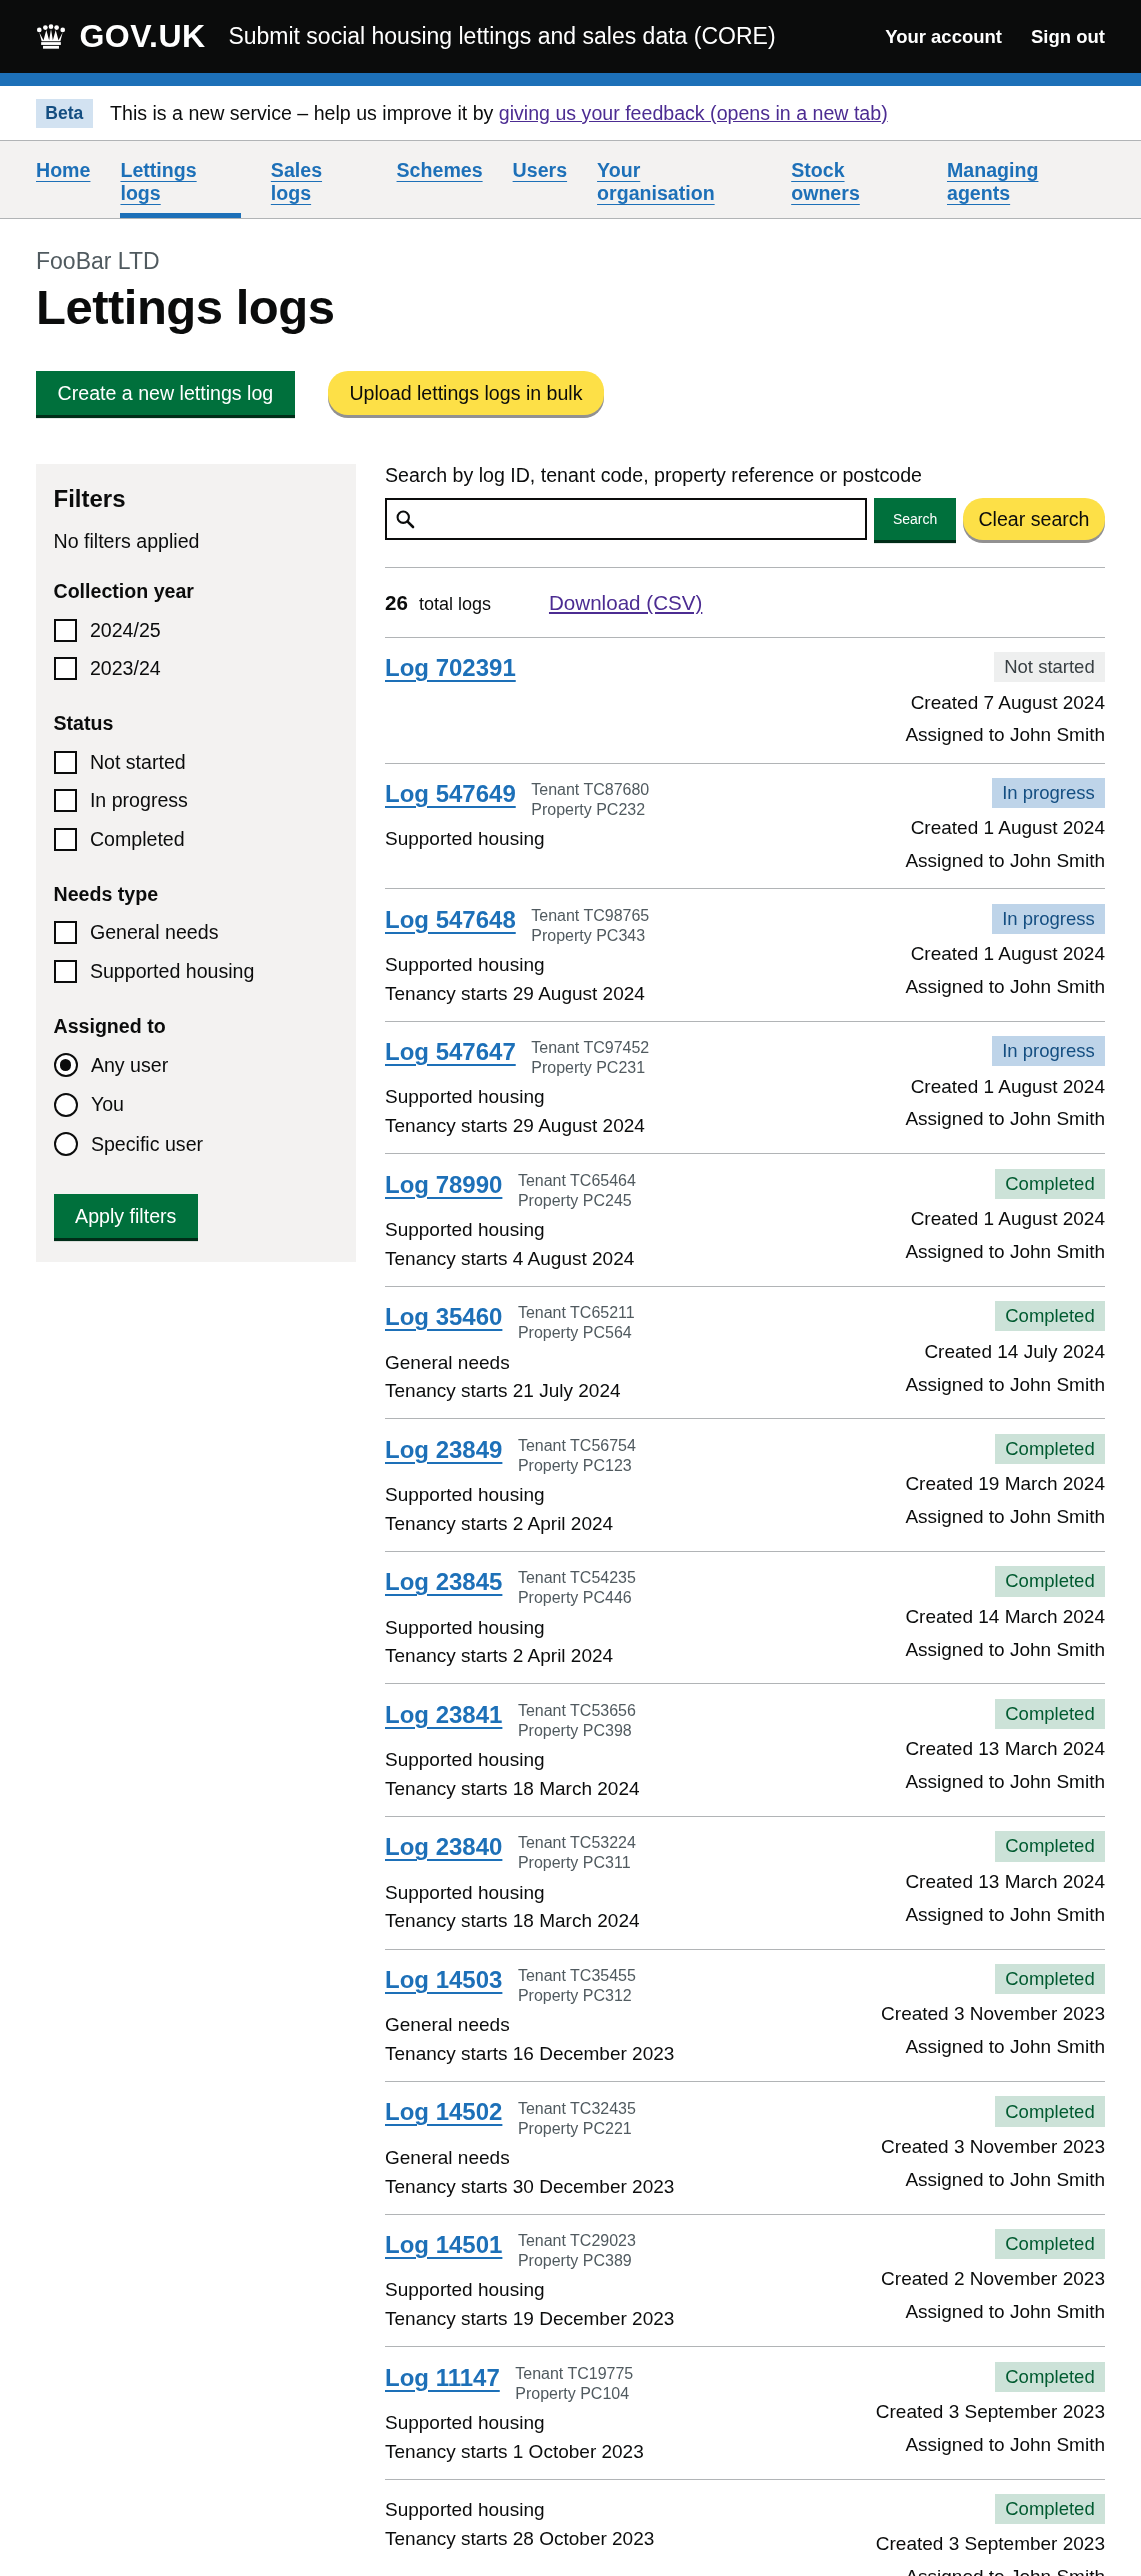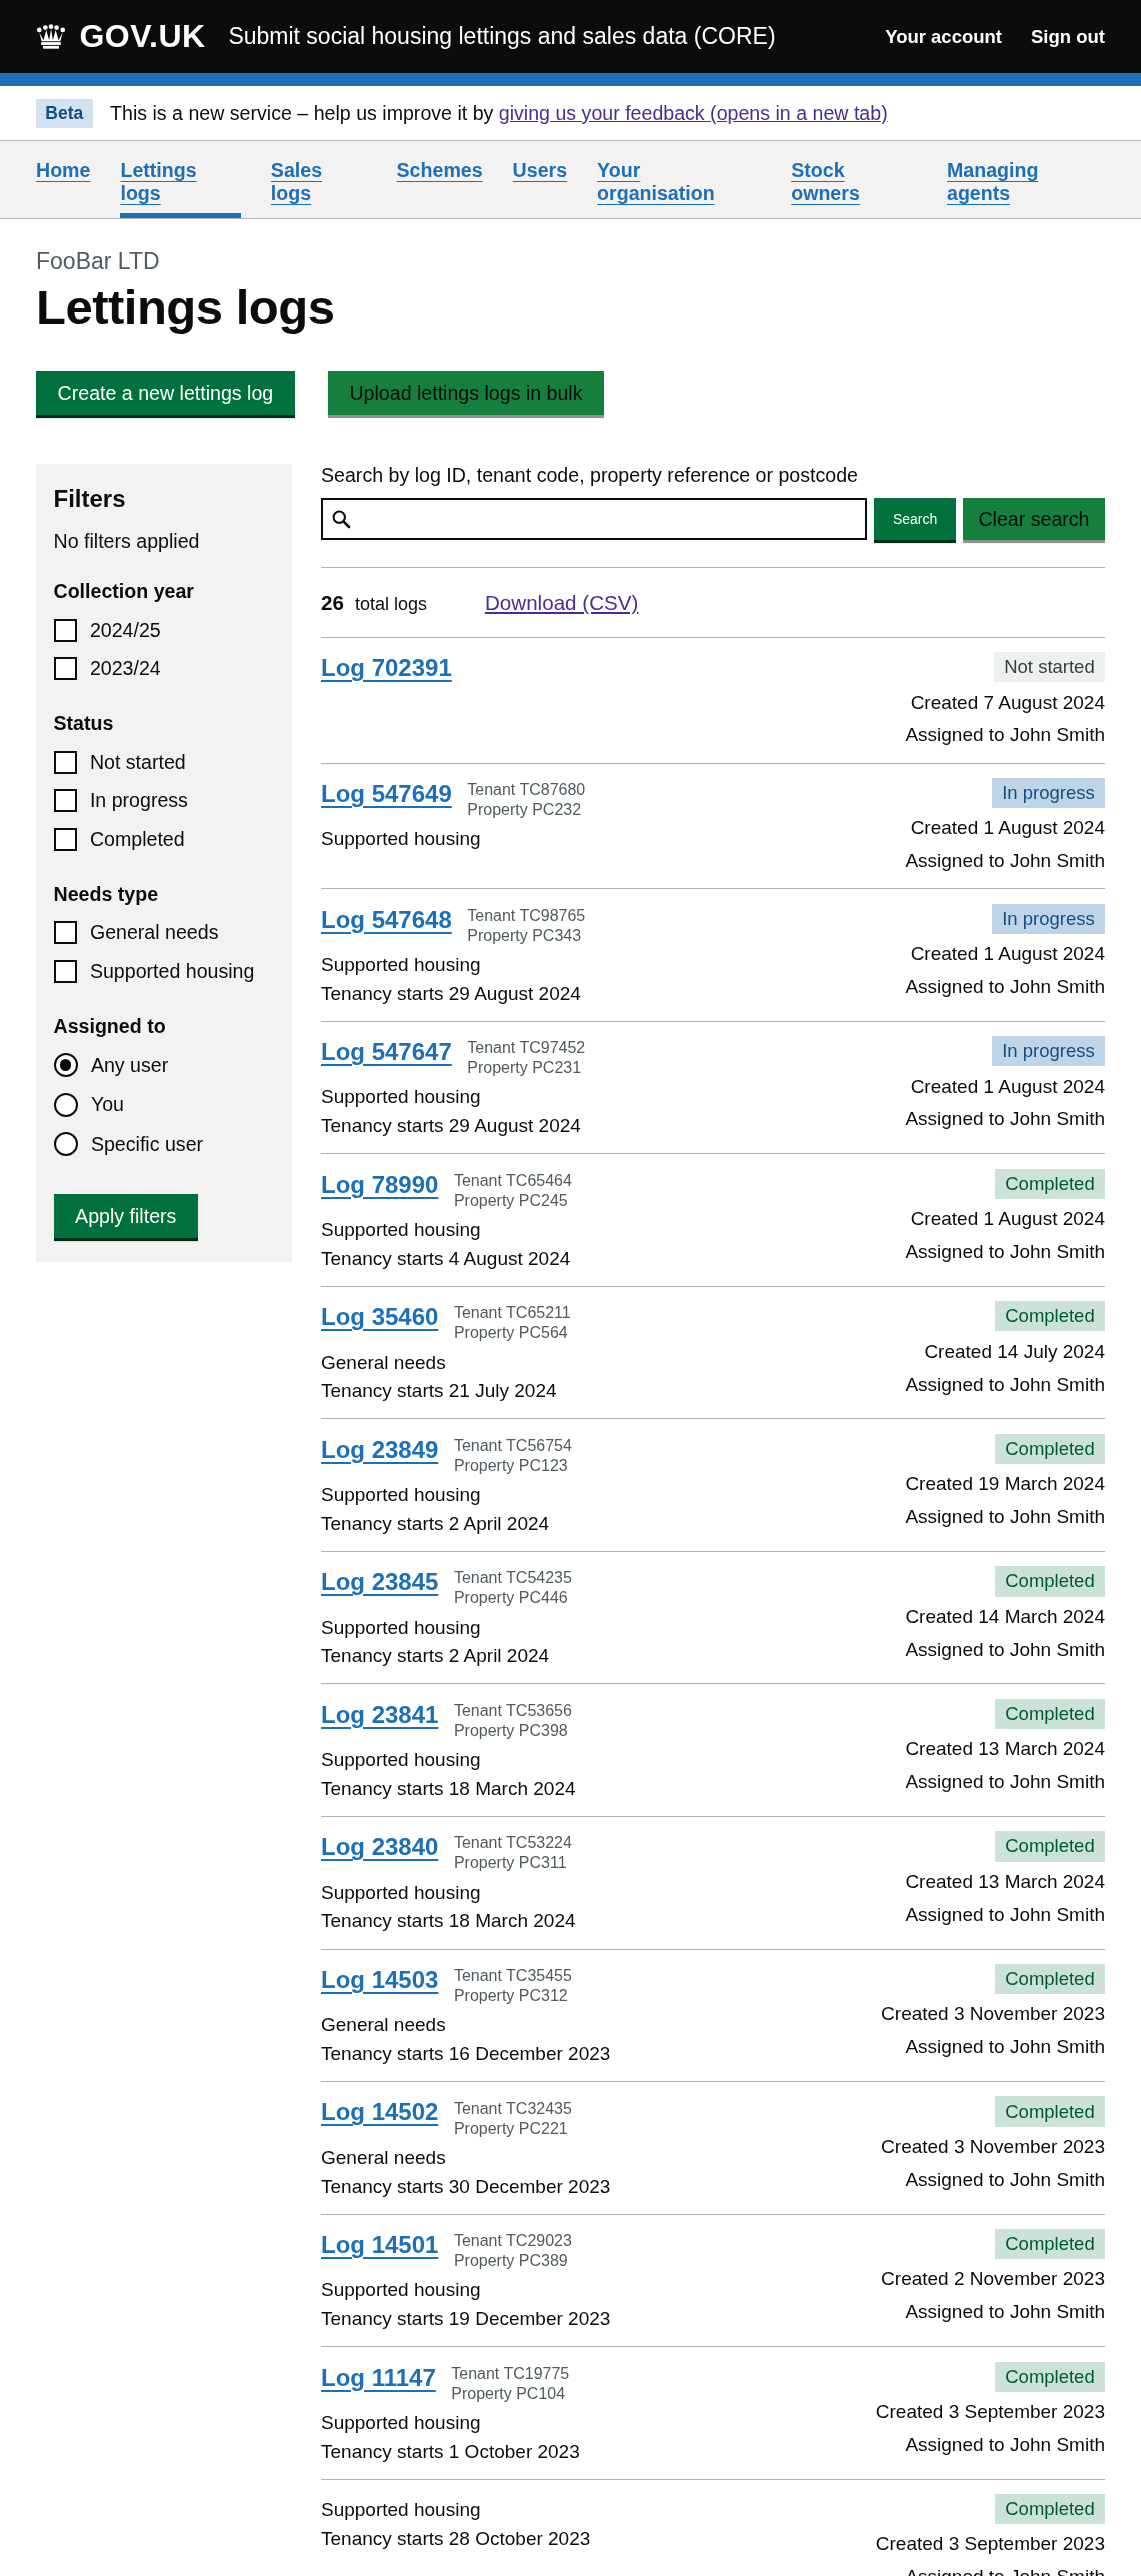--- a/index.html
+++ b/index.html
@@ -31,25 +31,25 @@
   .service-nav .container{display:flex;gap:30px;}
   .nav-item{display:inline-block;padding:17.5px 0 13.4px;font-size:19.6px;font-weight:bold;
     color:#1d70b8;text-decoration:underline;text-underline-offset:3.6px;}
   .nav-item.active{border-bottom:5.2px solid #1d70b8;padding-bottom:8.2px;}
   
   .page-caption{margin-top:29px;font-size:23px;color:#505a5f;}
   .page-title{font-size:49px;font-weight:bold;margin:4.1px 0 36px;letter-spacing:-0.5px;}
   .actions-row{display:flex;gap:33px;margin-bottom:49px;}
   .btn{display:inline-block;font-size:19.6px;padding:10.3px 21.6px;border:0;text-align:center;}
   .btn-primary{background:#00703c;color:#fff;box-shadow:0 3.1px 0 #002d18;}
-  .btn-secondary{background:#15803d;color:#0b0c0c;box-shadow:0 3.1px 0 #929191;}
+  .btn-secondary{background:#fde047;color:#0b0c0c;box-shadow:0 3.1px 0 #929191;border-radius:20px;}
   
   .columns{display:flex;gap:29px;align-items:flex-start;}
   
-  .filters{width:256px;box-sizing:border-box;background:#f3f2f1;padding:20.6px 17.5px 24px;flex:none;}
+  .filters{width:320px;box-sizing:border-box;background:#f3f2f1;padding:20.6px 17.5px 24px;flex:none;}
   .filters h2{font-size:24px;font-weight:bold;margin:0 0 17.5px;}
   .filters-none{font-size:19.6px;margin-bottom:27px;}
   .filter-group{margin-bottom:32px;}
   .filter-legend{font-size:19.6px;font-weight:bold;margin-bottom:15.5px;}
   .option{display:flex;align-items:center;gap:13.4px;margin-bottom:15.5px;}
   .checkbox{width:23px;height:23px;background:#fff;border:2.1px solid #0b0c0c;flex:none;box-sizing:border-box;}
   .radio{width:24px;height:24px;background:#fff;border:2.1px solid #0b0c0c;border-radius:50%;flex:none;box-sizing:border-box;position:relative;}
   .radio.selected::after{content:"";position:absolute;left:50%;top:50%;width:11.3px;height:11.3px;margin:-5.7px 0 0 -5.7px;border-radius:50%;background:#0b0c0c;}
   .option-label{font-size:19.6px;}
   .apply-btn{margin-top:6.2px;}

